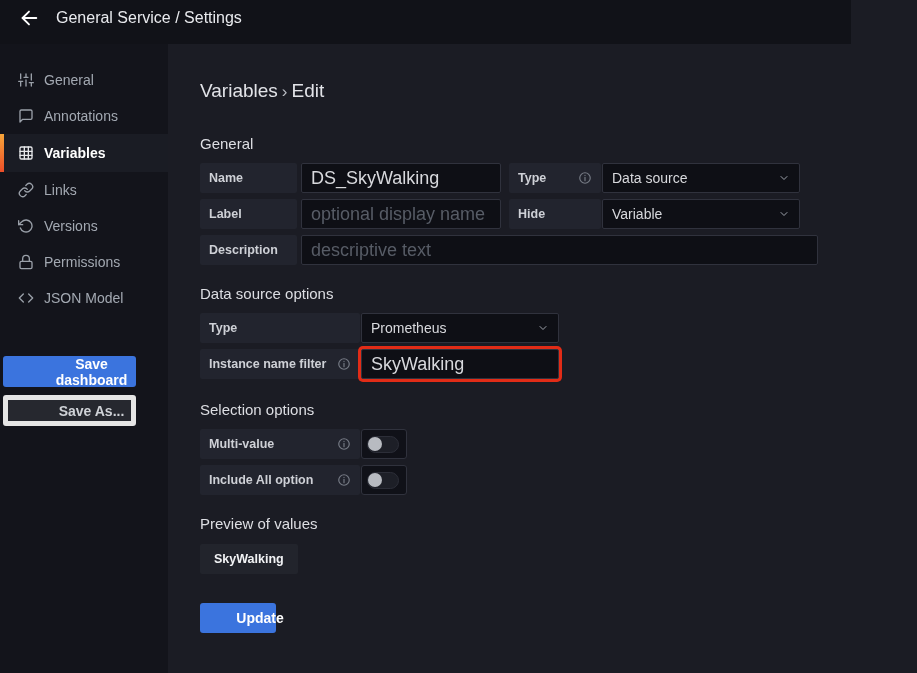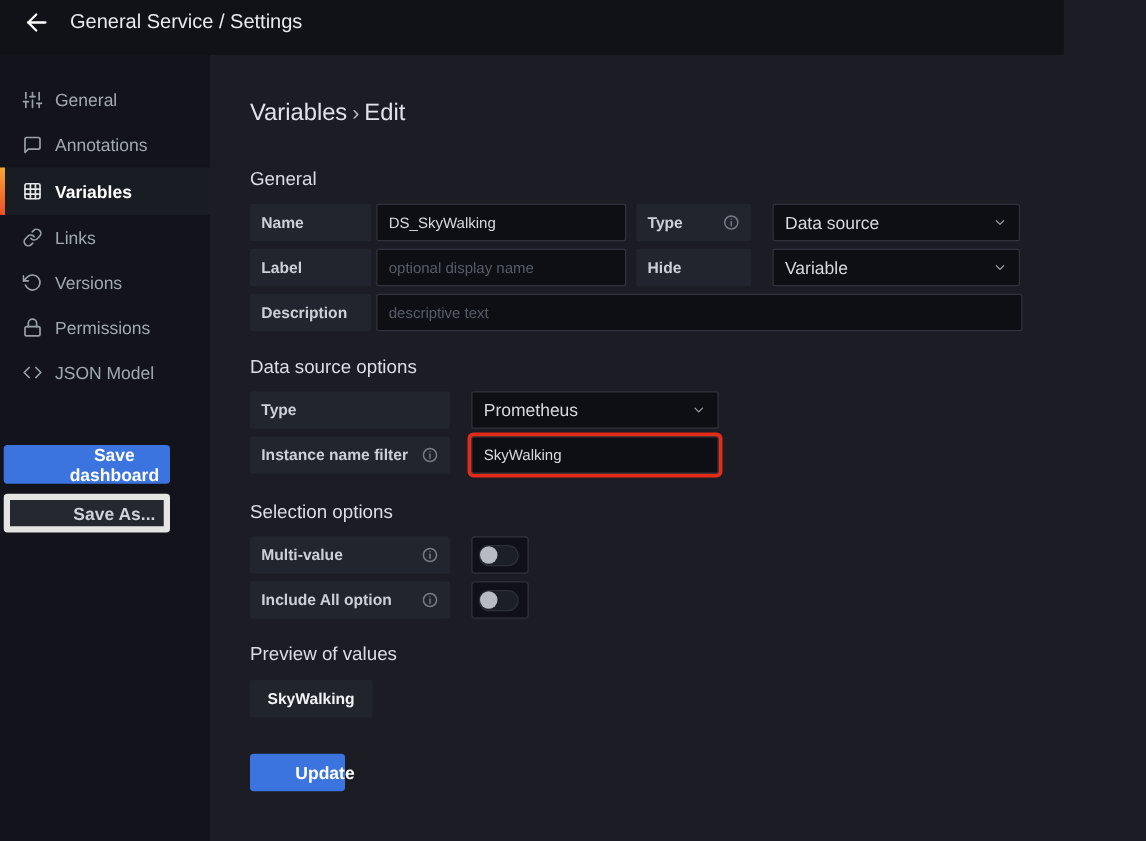--- a/index.html
+++ b/index.html
@@ -63,25 +63,25 @@
     height: 30px; background: #22242e; border-radius: 2px;
     display: flex; align-items: center; justify-content: space-between;
     padding: 0 9px; font-size: 12.5px; font-weight: 600; color: #ced0d6;
     flex: none;
   }
   .flabel .info-icon { color: #767b85; width: 14px; height: 14px; display: inline-flex; }
   .w97  { width: 97px; }
   .w92  { width: 92px; margin-left: 8px; }
   .w160 { width: 160px; }
   .gap4 { margin-left: 4px; }
-  .gap7 { margin-left: 17px; }
+  .gap7 { margin-left: 1px; }
 
   input.text-input {
     height: 30px; background: #0e0f15; border: 1px solid #30323d; border-radius: 2px;
-    color: #d8d9dd; font-family: inherit; font-size: 12px; padding: 0 9px; outline: none;
+    color: #d8d9dd; font-family: inherit; font-size: 18px; padding: 0 9px; outline: none;
   }
   input.text-input::placeholder { color: #575c66; }
   .w200 { width: 200px; }
   .w198 { width: 198px; }
   .grow { width: 517px; }
 
   .select {
     height: 30px; background: #0e0f15; border: 1px solid #30323d; border-radius: 2px;
     display: flex; align-items: center; justify-content: space-between;
     padding: 0 9px; font-size: 14px; color: #d8d9dd; cursor: pointer; flex: none;

